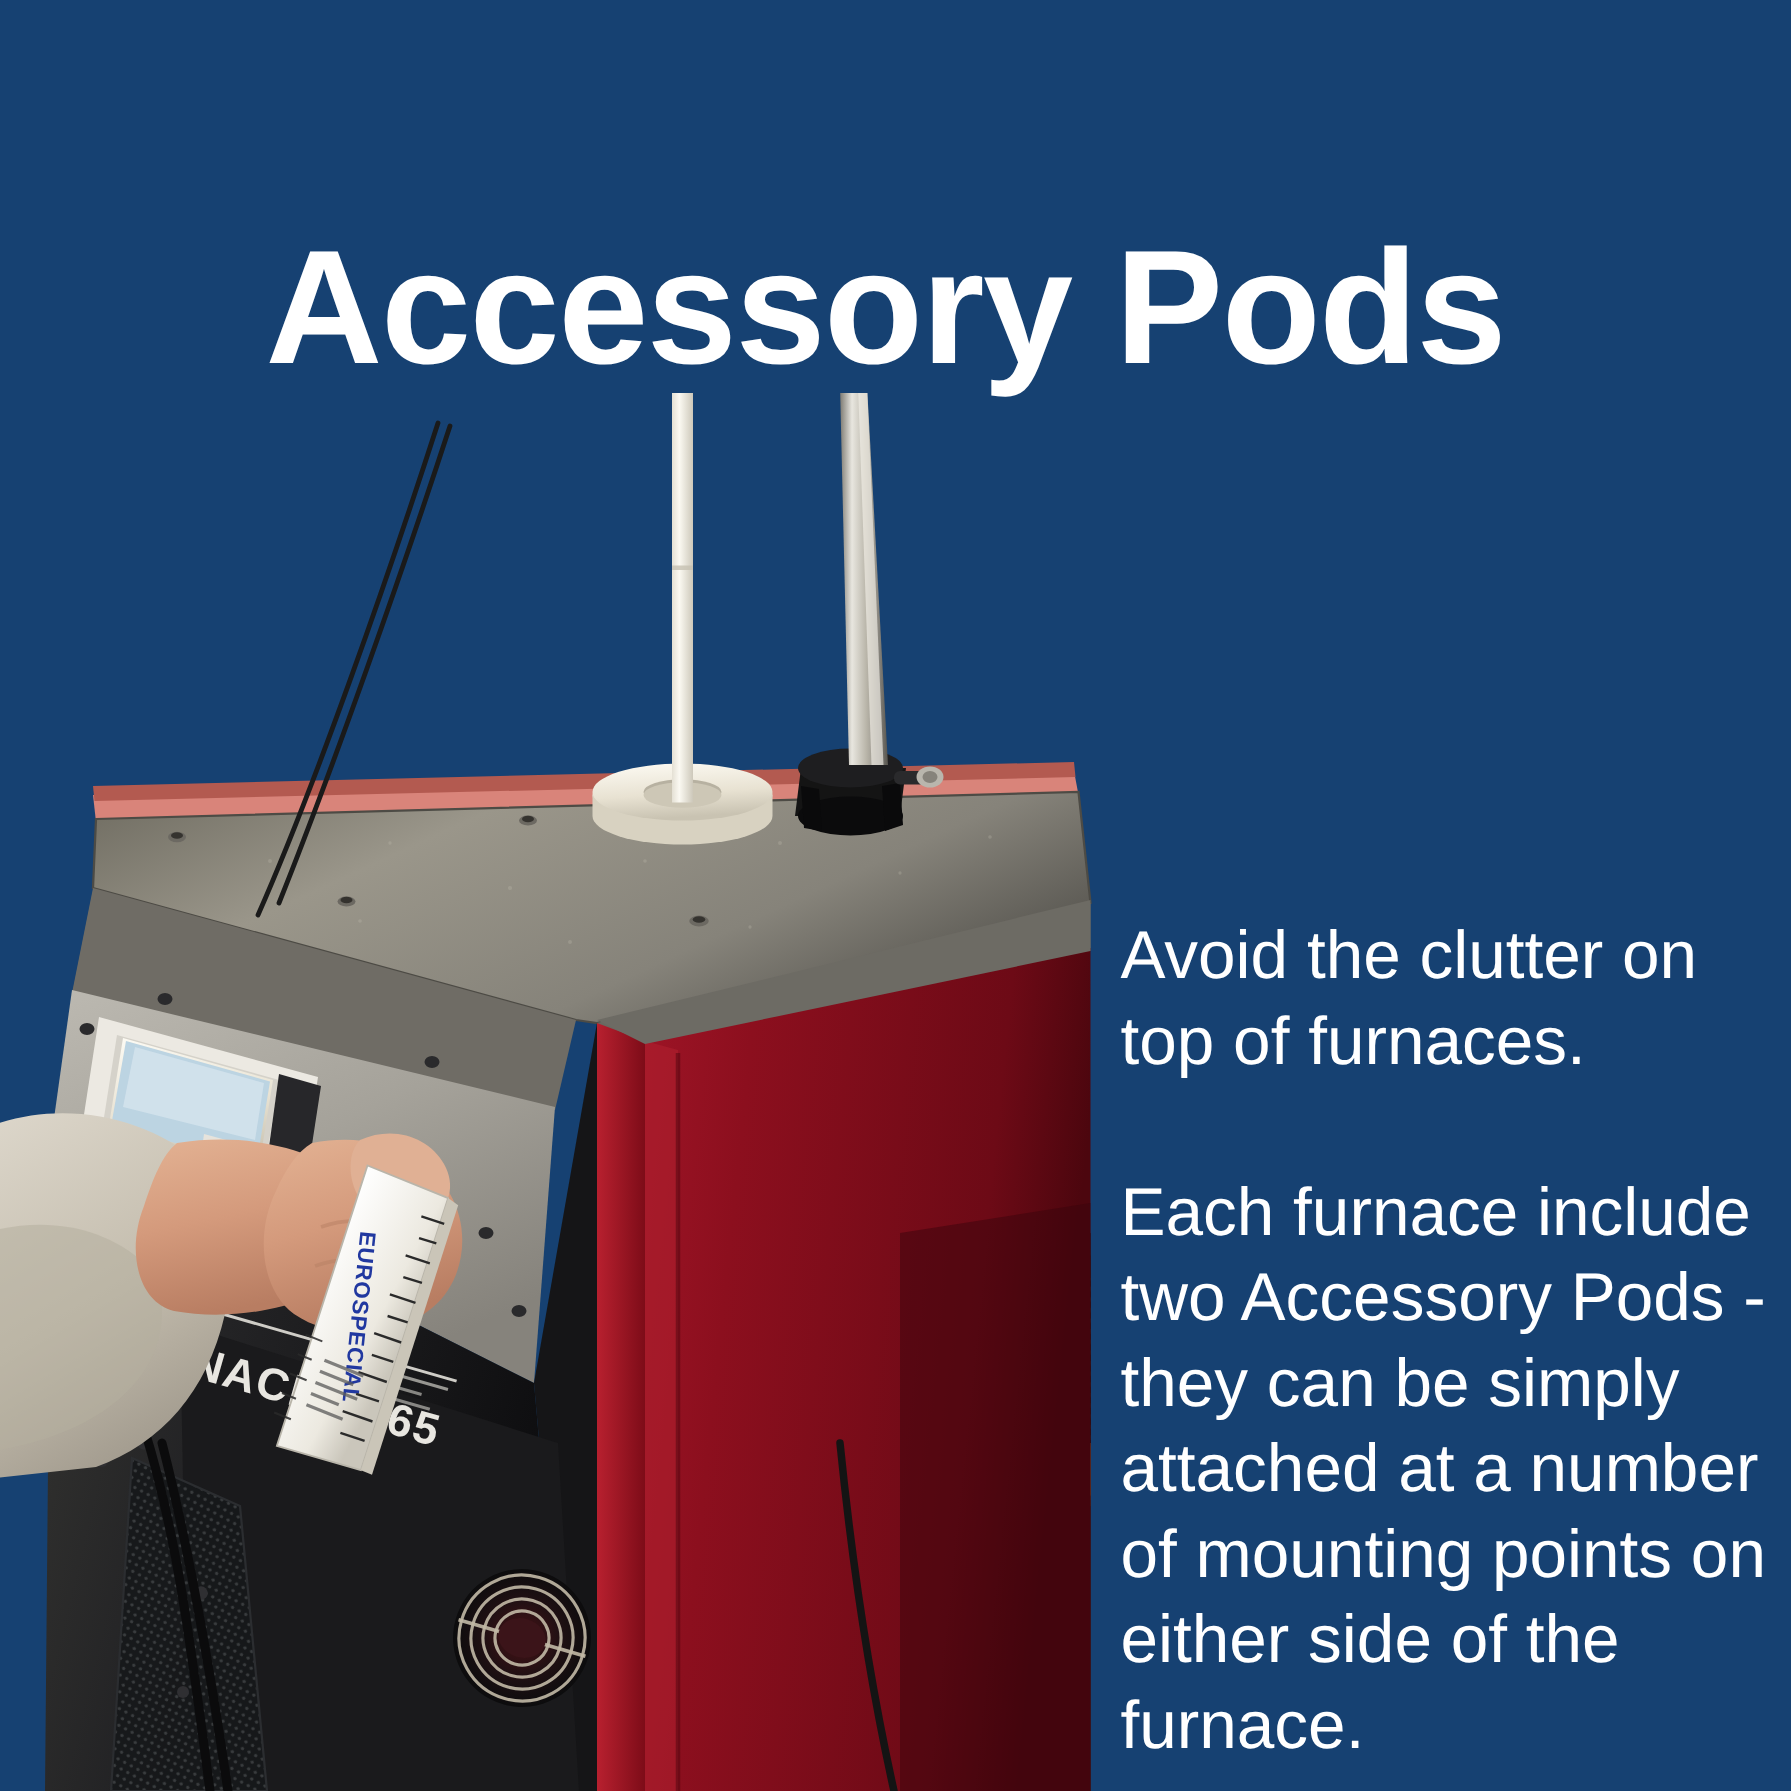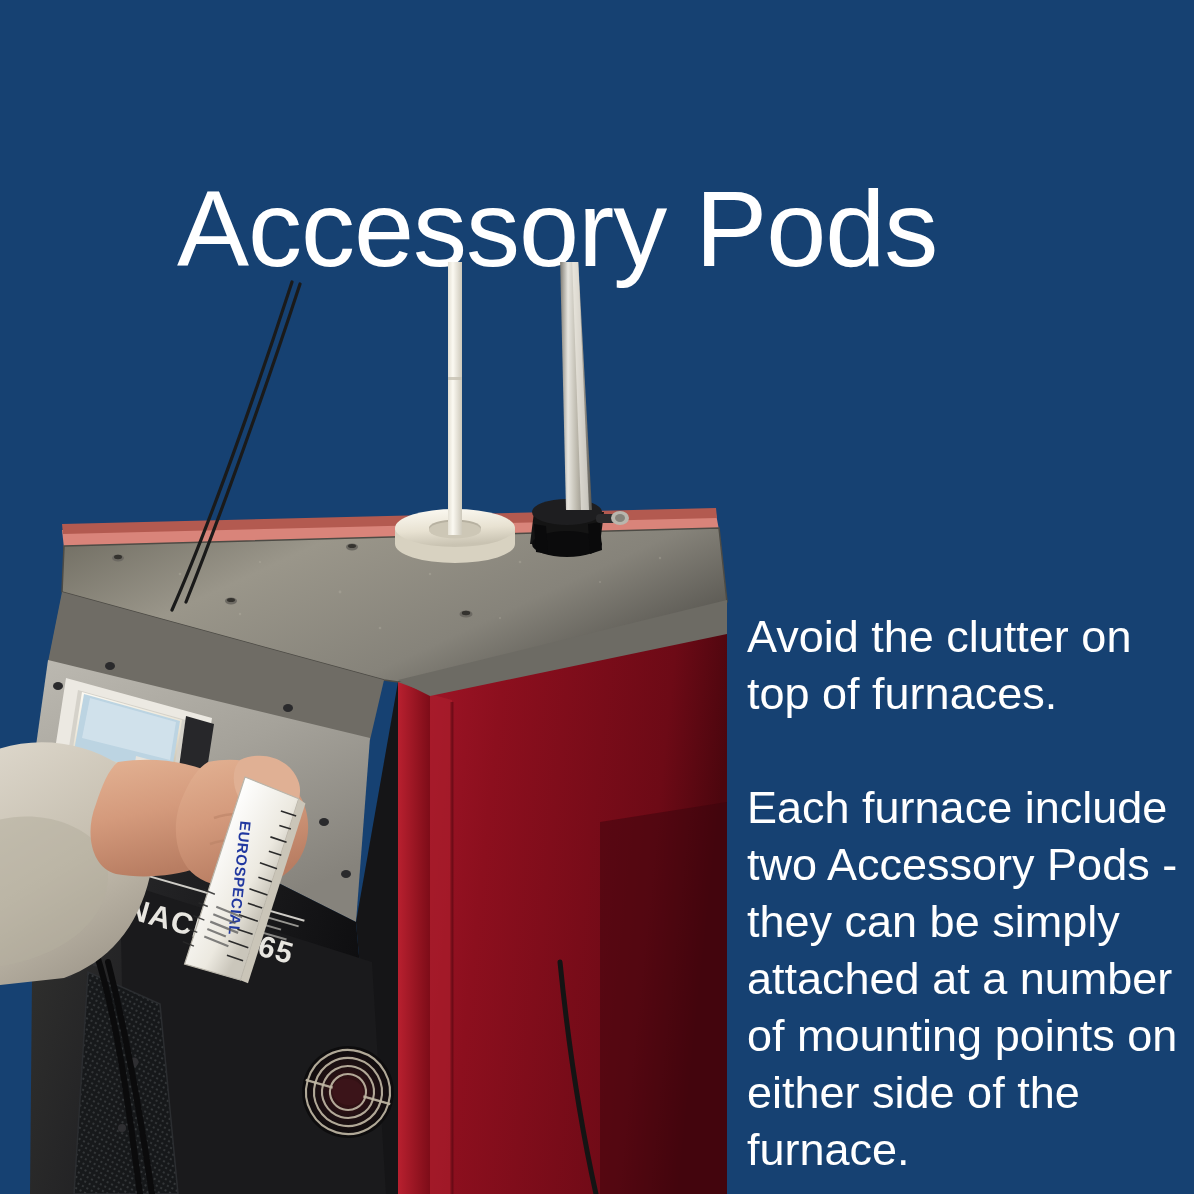--- a/index.html
+++ b/index.html
@@ -10,25 +10,25 @@
     overflow:hidden;
     position:relative;
   }
   #slide{
     position:absolute;inset:0;
     background:#164172;
   }
   
   #title{
     position:absolute;
-    left:177px;top:100px;
+    left:177px;top:76px;
     width:940px;
     color:#ffffff;
     font-size:108px;
-    font-weight:normal;
+    font-weight:bold;
     letter-spacing:-1px;
     line-height:1.05;
     white-space:nowrap;
   }
   
   #photo{
     position:absolute;
     left:0px;top:262px;
     width:740px;height:932px;
   }

